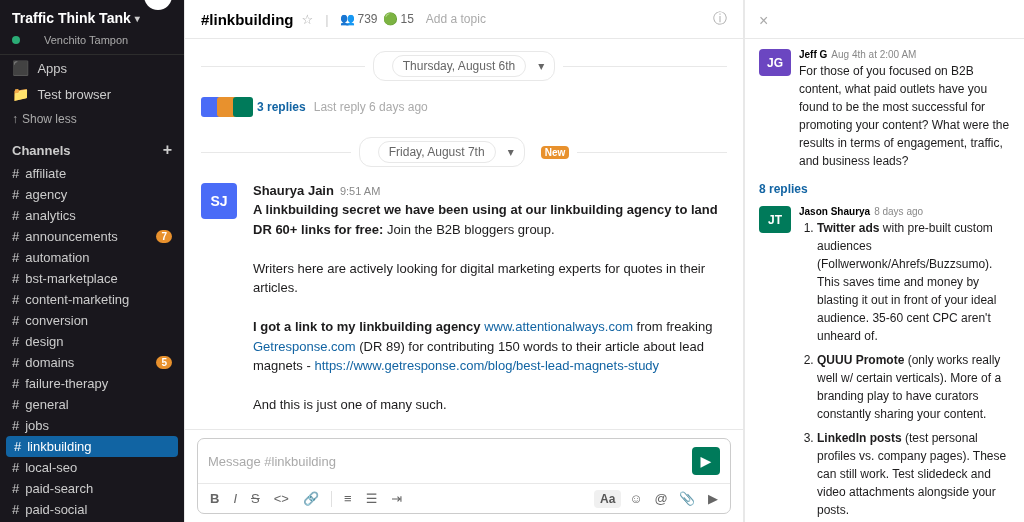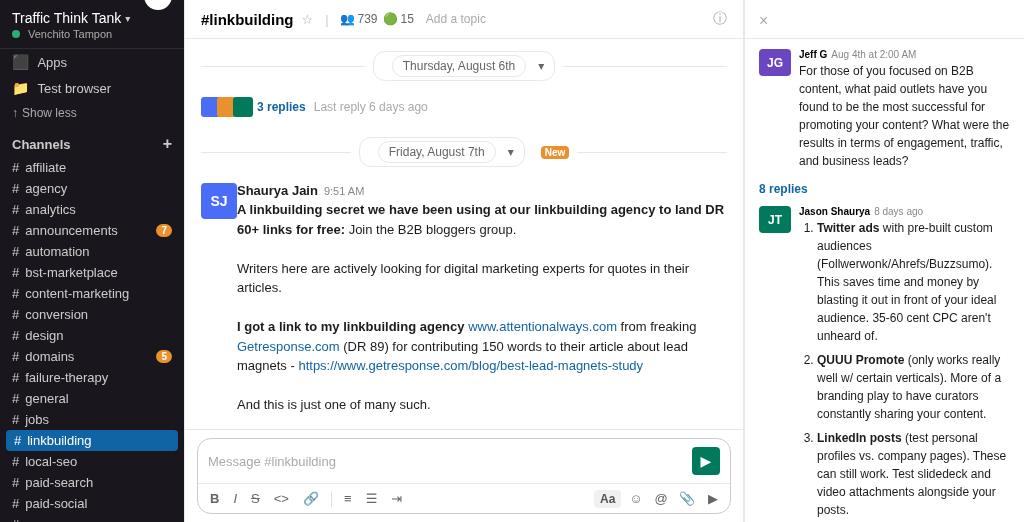--- a/index.html
+++ b/index.html
@@ -14,30 +14,30 @@
       flex-direction: column;
       flex-shrink: 0;
       overflow-y: auto;
       height: 522px;
     }
     #sidebar-header {
       padding: 10px 12px 8px;
       border-bottom: 1px solid #2d2d2d;
     }
     .workspace-name {
-      font-weight: 400;
+      font-weight: 700;
       color: #fff;
       font-size: 14px;
       display: flex;
       align-items: center;
       gap: 4px;
     }
     .workspace-name .chevron { font-size: 10px; color: #ccc; }
     .status-dot { width: 8px; height: 8px; background: #2bac76; border-radius: 50%; display: inline-block; margin-right: 4px; }
-    .username { font-size: 11px; color: #aaa; display: flex; align-items: center; gap: 4px; margin-top: 2px; }
+    .username { font-size: 11px; color: #aaa; display: flex; align-items: center; gap: 20px; margin-top: 8px; }
     .compose-btn {
       width: 28px; height: 28px; background: #fff; border-radius: 50%;
       display: flex; align-items: center; justify-content: center;
       cursor: pointer; font-size: 16px; color: #19171d; font-weight: bold;
       margin-left: auto; margin-top: -28px;
     }
     .sidebar-nav-item {
       display: flex; align-items: center; gap: 8px;
       padding: 5px 12px; color: #ccc; cursor: pointer; font-size: 13px;
     }
@@ -108,37 +108,37 @@
     .reply-preview {
       padding: 4px 16px 8px;
       display: flex; align-items: center; gap: 8px;
     }
     .reply-avatars { display: flex; }
     .reply-avatar { width: 20px; height: 20px; border-radius: 3px; background: #ccc; margin-right: -4px; overflow: hidden; }
     .reply-link { color: #1264a3; font-size: 12px; cursor: pointer; font-weight: 600; }
     .reply-time { color: #aaa; font-size: 12px; }
 
     .message-row {
-      display: flex; gap: 0; padding: 4px 16px;
+      display: flex; gap: 16px; padding: 4px 16px;
     }
     .msg-avatar { width: 36px; height: 36px; border-radius: 4px; flex-shrink: 0; background: #ddd; overflow: hidden; display: flex; align-items: center; justify-content: center; font-weight: bold; font-size: 14px; }
     .msg-body { flex: 1; }
     .msg-meta { display: flex; align-items: baseline; gap: 6px; margin-bottom: 2px; }
     .msg-author { font-weight: 700; font-size: 13px; color: #1d1c1d; }
     .msg-time { font-size: 11px; color: #888; }
     .msg-text { font-size: 13px; color: #1d1c1d; line-height: 1.5; }
     .msg-text a { color: #1264a3; text-decoration: none; }
     .msg-text strong { font-weight: 700; }
 
     #chat-input-area {
       border-top: 1px solid #e8e8e8;
       padding: 8px 12px;
     }
     .input-box {
-      border: 1px solid #ccc; border-radius: 14px; padding: 0;
+      border: 1px solid #ccc; border-radius: 7px; padding: 0;
       display: flex; flex-direction: column;
     }
     .input-text-row {
       display: flex; align-items: center; padding: 8px 10px; gap: 6px;
     }
     .input-placeholder { color: #aaa; font-size: 13px; flex: 1; }
     .input-send { width: 28px; height: 28px; background: #007a5a; border-radius: 4px; display: flex; align-items: center; justify-content: center; color: #fff; font-size: 14px; cursor: pointer; }
     .input-toolbar {
       border-top: 1px solid #e8e8e8; padding: 4px 8px;
       display: flex; align-items: center; gap: 6px;

